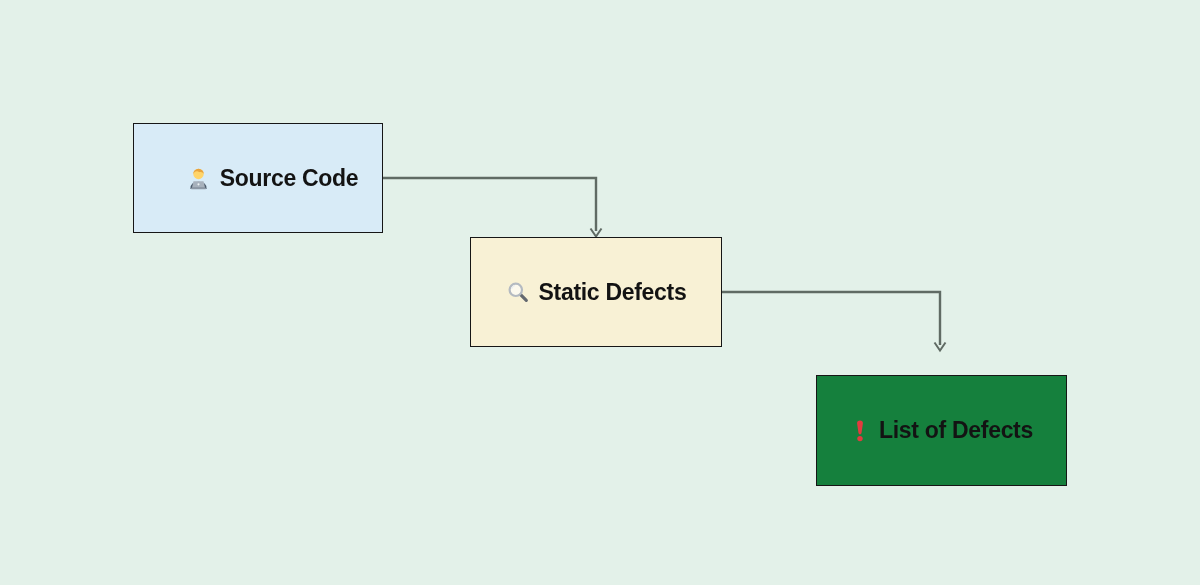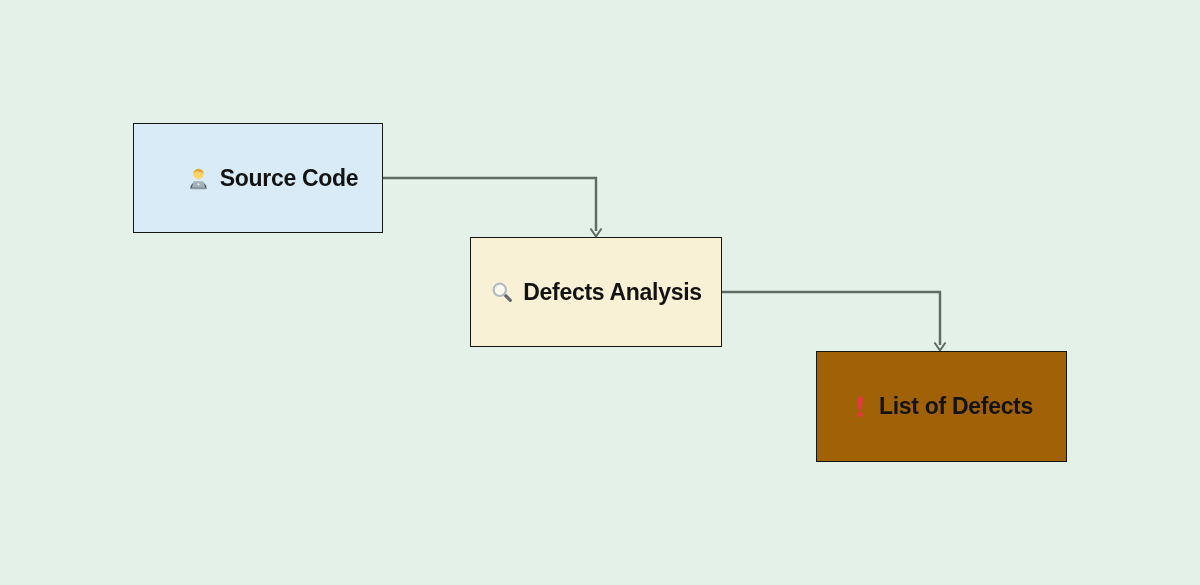--- a/index.html
+++ b/index.html
@@ -74,24 +74,24 @@
   </div>
 
   <div class="node node-analysis" style="background-color: rgb(248, 241, 213);">
     <span class="node-icon">
       <svg width="24" height="24" viewBox="0 0 24 24">
         <line x1="14.6" y1="14.6" x2="20.3" y2="20.3" stroke="#63686f" stroke-width="3.2" stroke-linecap="round"></line>
         <circle cx="9.8" cy="9.8" r="6.2" fill="rgba(255,255,255,0.6)" stroke="#b4bac1" stroke-width="2.2"></circle>
         <path d="M5.8 8.2 A4.5 4.5 0 0 1 8.4 5.6" stroke="#e8ecef" stroke-width="1.4" fill="none" stroke-linecap="round"></path>
       </svg>
     </span>
-    <span class="node-label">Defects Analysis</span>
+    <span class="node-label">Static Defects</span>
   </div>
 
-  <div class="node node-defects" style="background-color: #a16207;">
+  <div class="node node-defects" style="background-color: #15803d; margin-top: 24px;">
     <span class="node-icon">
       <svg width="20" height="25" viewBox="0 0 20 25">
         <path d="M10 2.6 C8.1 2.6 6.9 3.8 7.1 5.5 L8.4 14.6 C8.5 15.7 9.2 16.4 10 16.4 C10.8 16.4 11.5 15.7 11.6 14.6 L12.9 5.5 C13.1 3.8 11.9 2.6 10 2.6 Z" fill="#e23b3f"></path>
         <circle cx="10" cy="20.6" r="2.7" fill="#e23b3f"></circle>
       </svg>
     </span>
     <span class="node-label">List of Defects</span>
   </div>
 
 </div>

